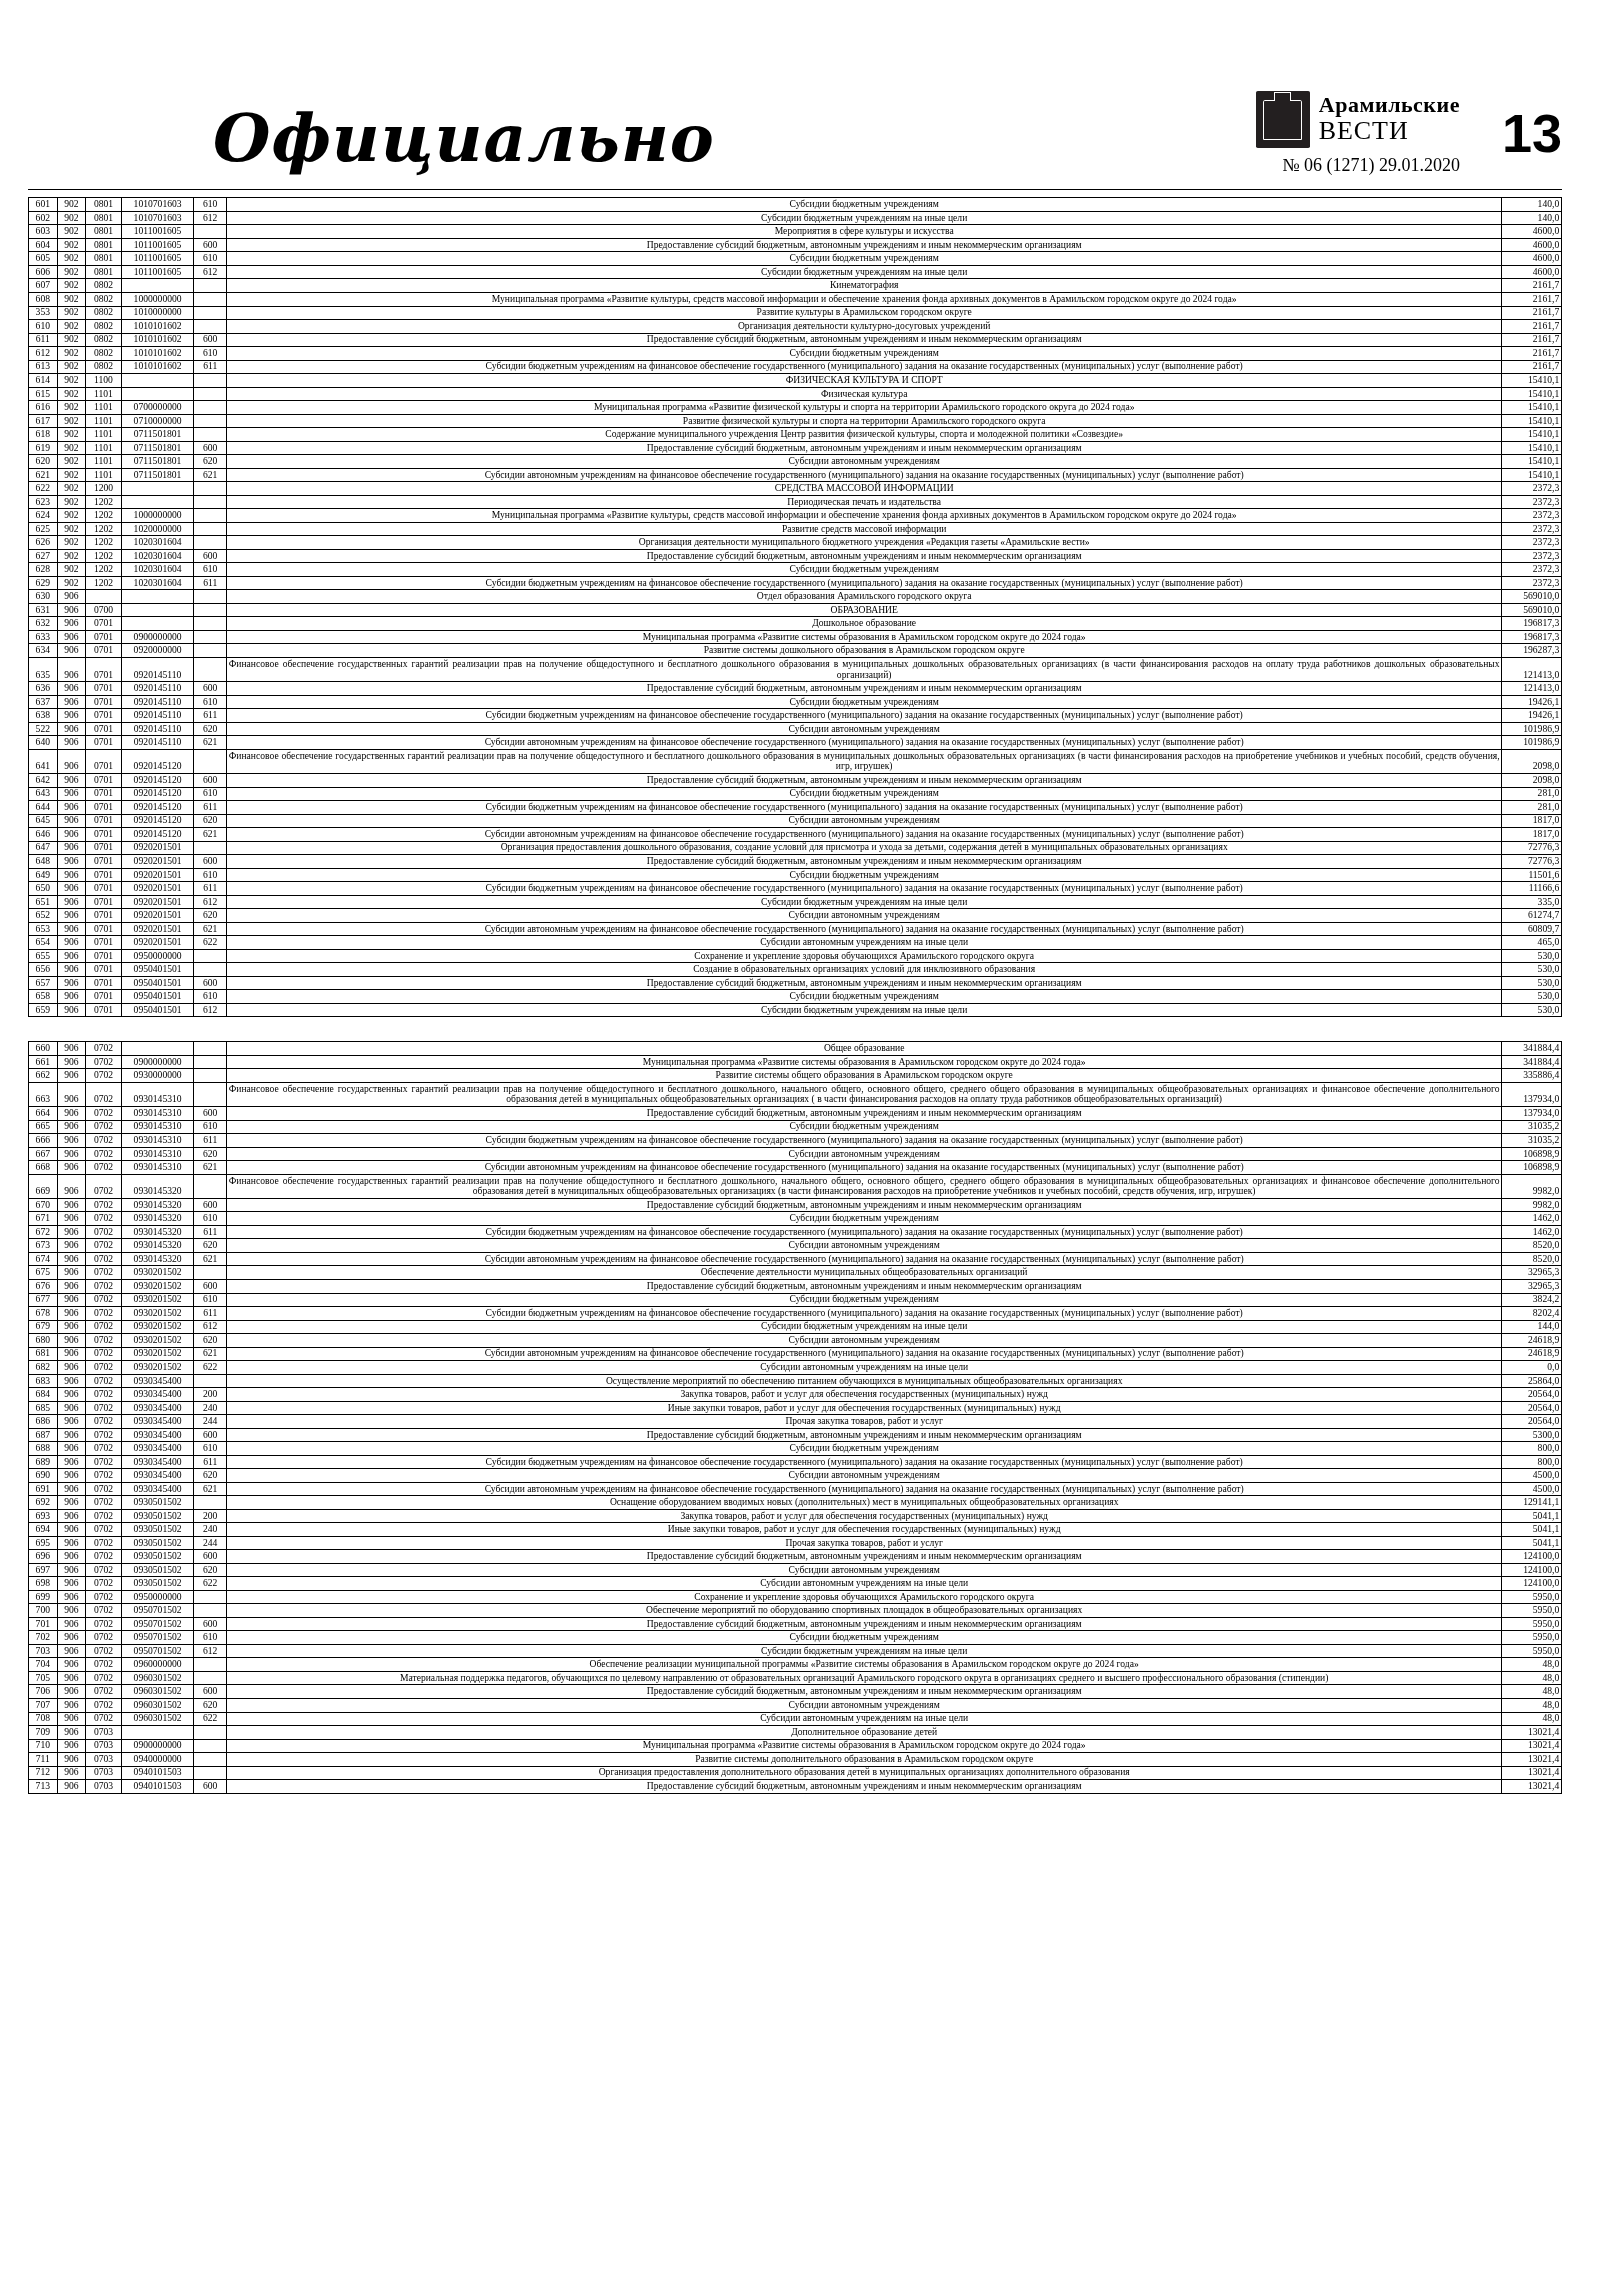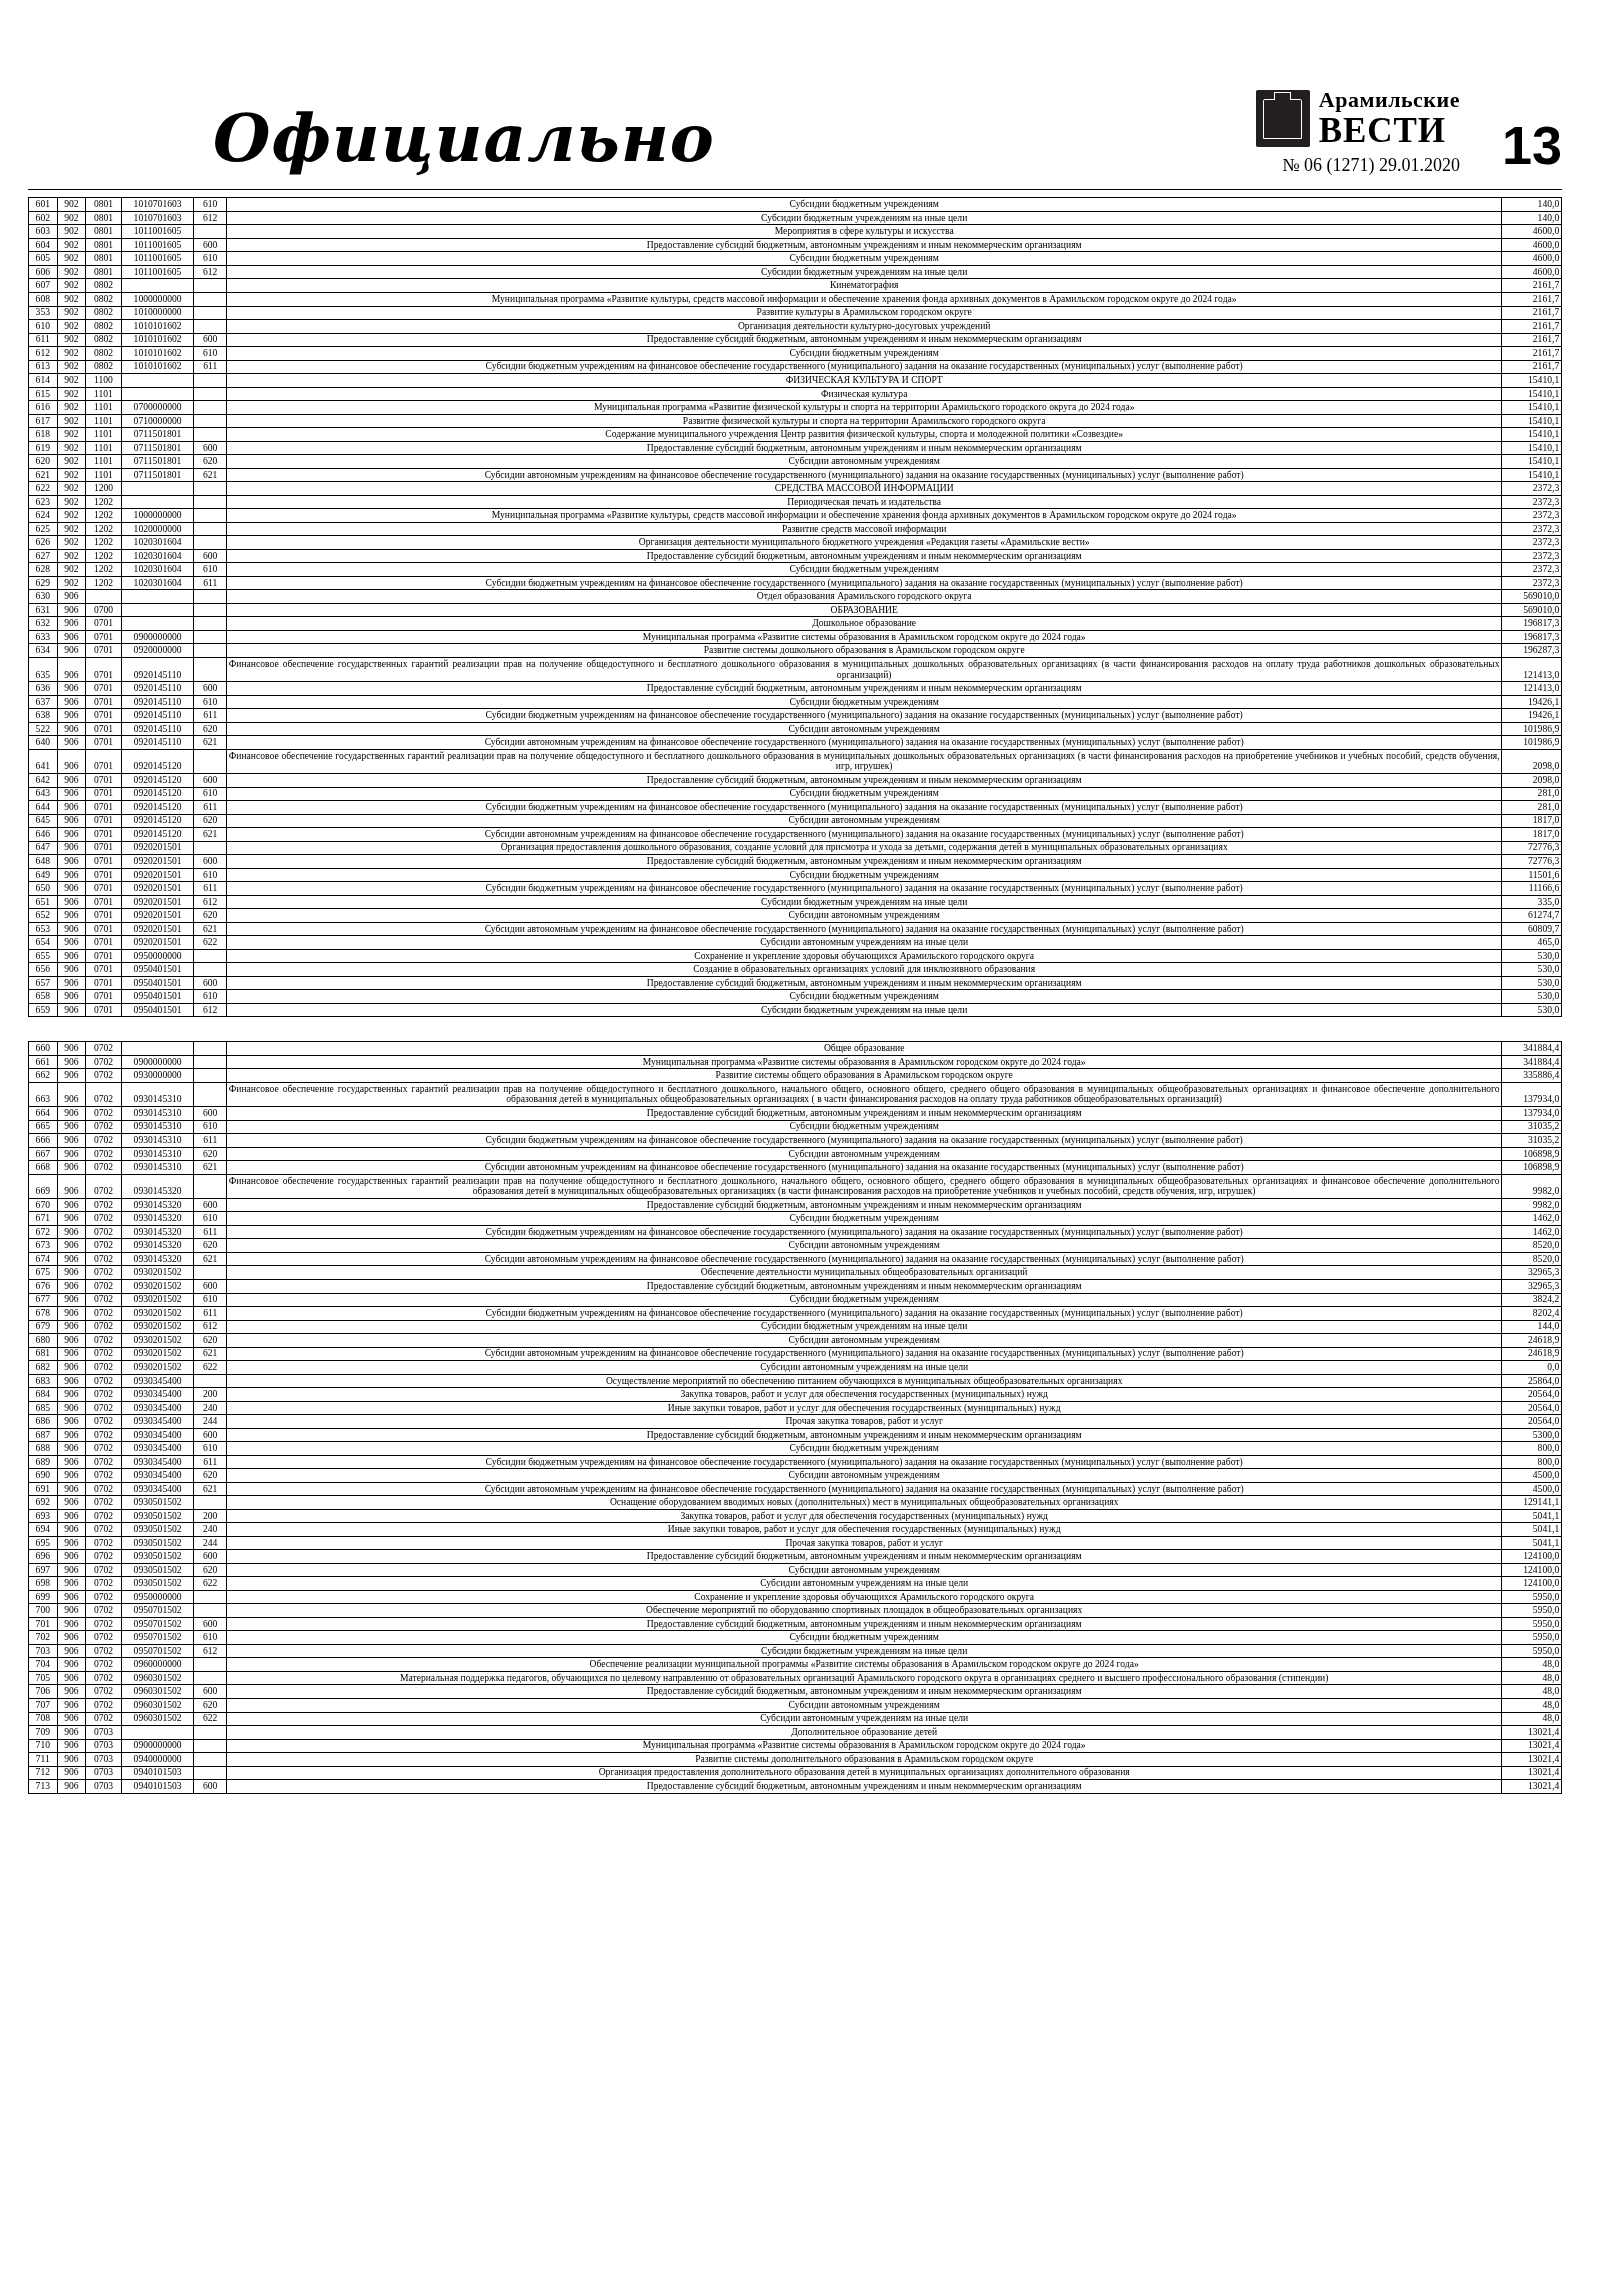--- a/index.html
+++ b/index.html
@@ -81,34 +81,34 @@
     line-height: 1;
   }
   .brand-name-1 {
     font-family: "Liberation Serif", serif;
     font-weight: 700;
     font-size: 22px;
     letter-spacing: 0.5px;
   }
   .brand-name-2 {
     font-family: "Liberation Serif", serif;
-    font-weight: 700;
-    font-size: 35px;
+    font-weight: 400;
+    font-size: 26px;
     letter-spacing: 0.9px;
     margin-top: 1.8px;
   }
   .issue-line {
     font-size: 18px;
     margin-top: 7.4px;
     text-align: left;
   }
   .page-number {
     position: absolute;
     right: 0;
-    bottom: 4px;
+    bottom: 16px;
     font-family: "Liberation Sans", sans-serif;
     font-weight: 700;
     font-size: 54px;
     line-height: 1;
   }
   .rule {
     border-top: 0.9px solid #000;
     margin-top: 13px;
     margin-bottom: 7.4px;
   }

